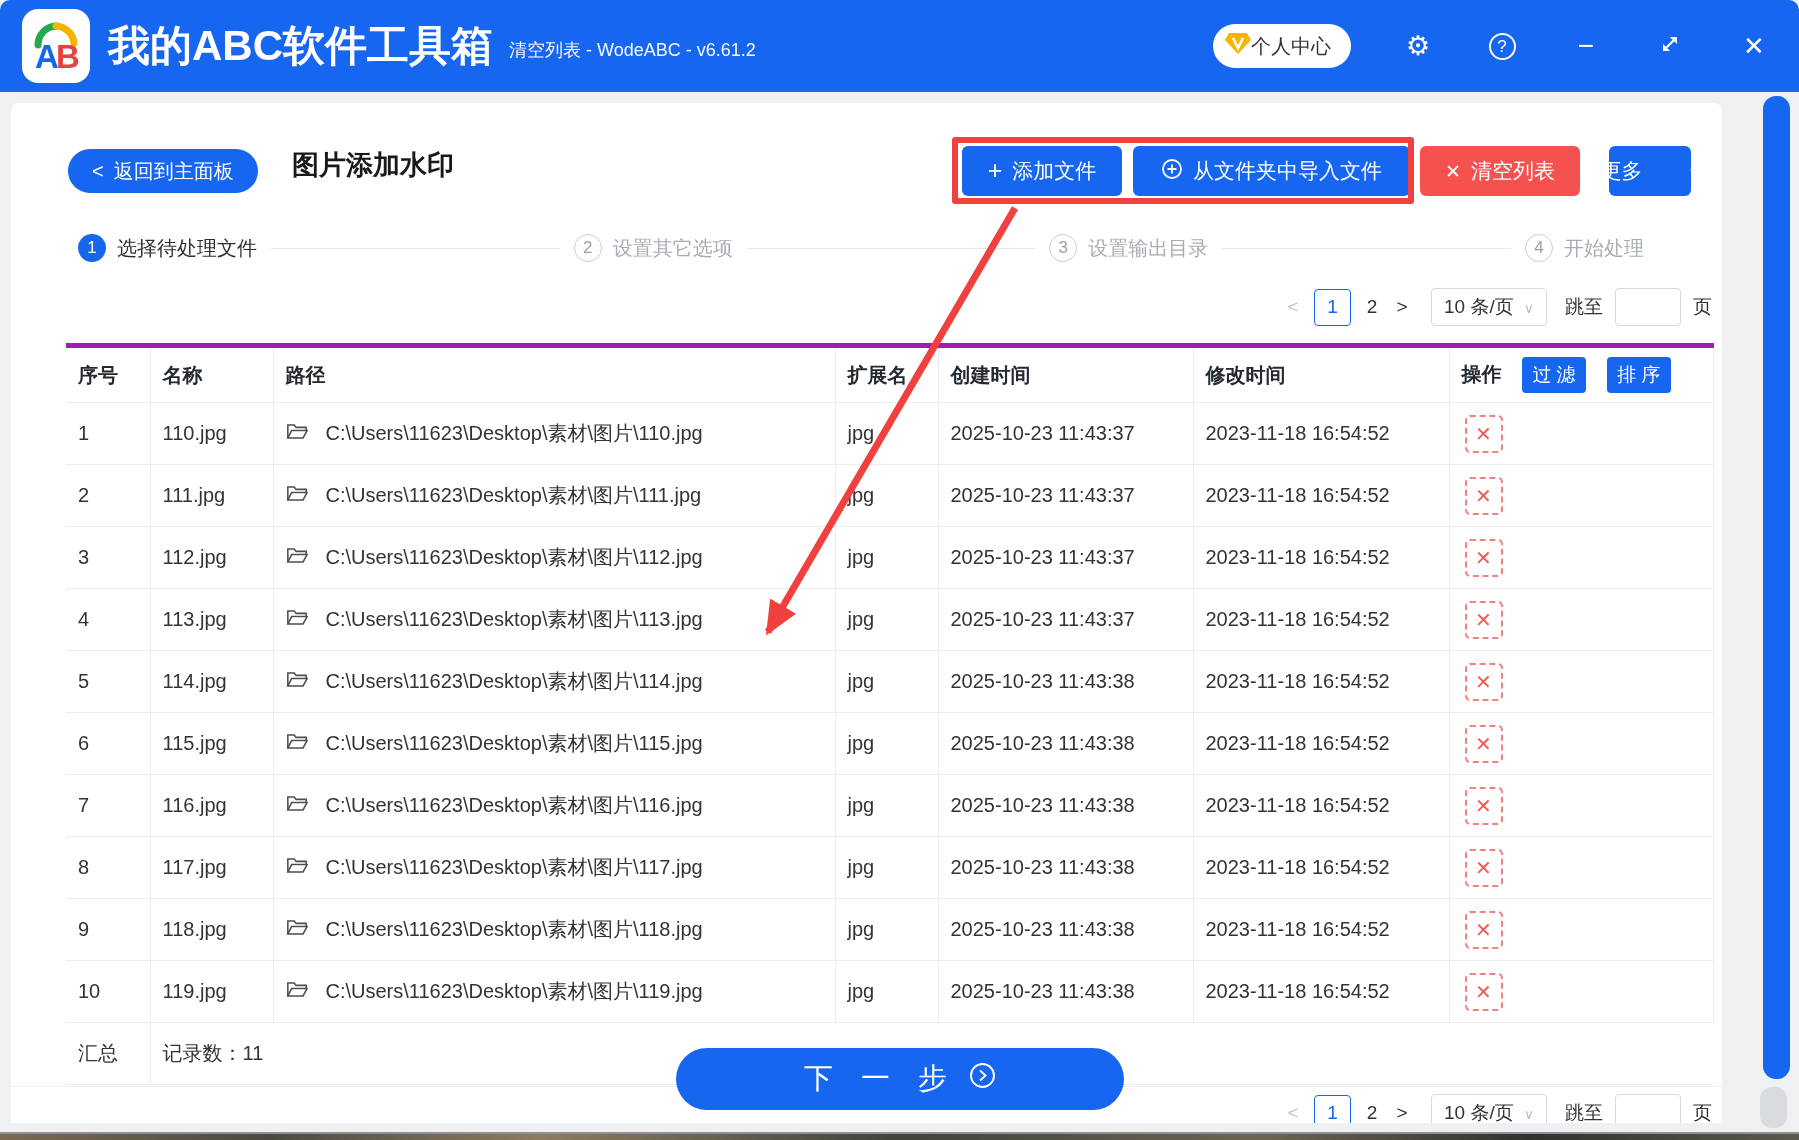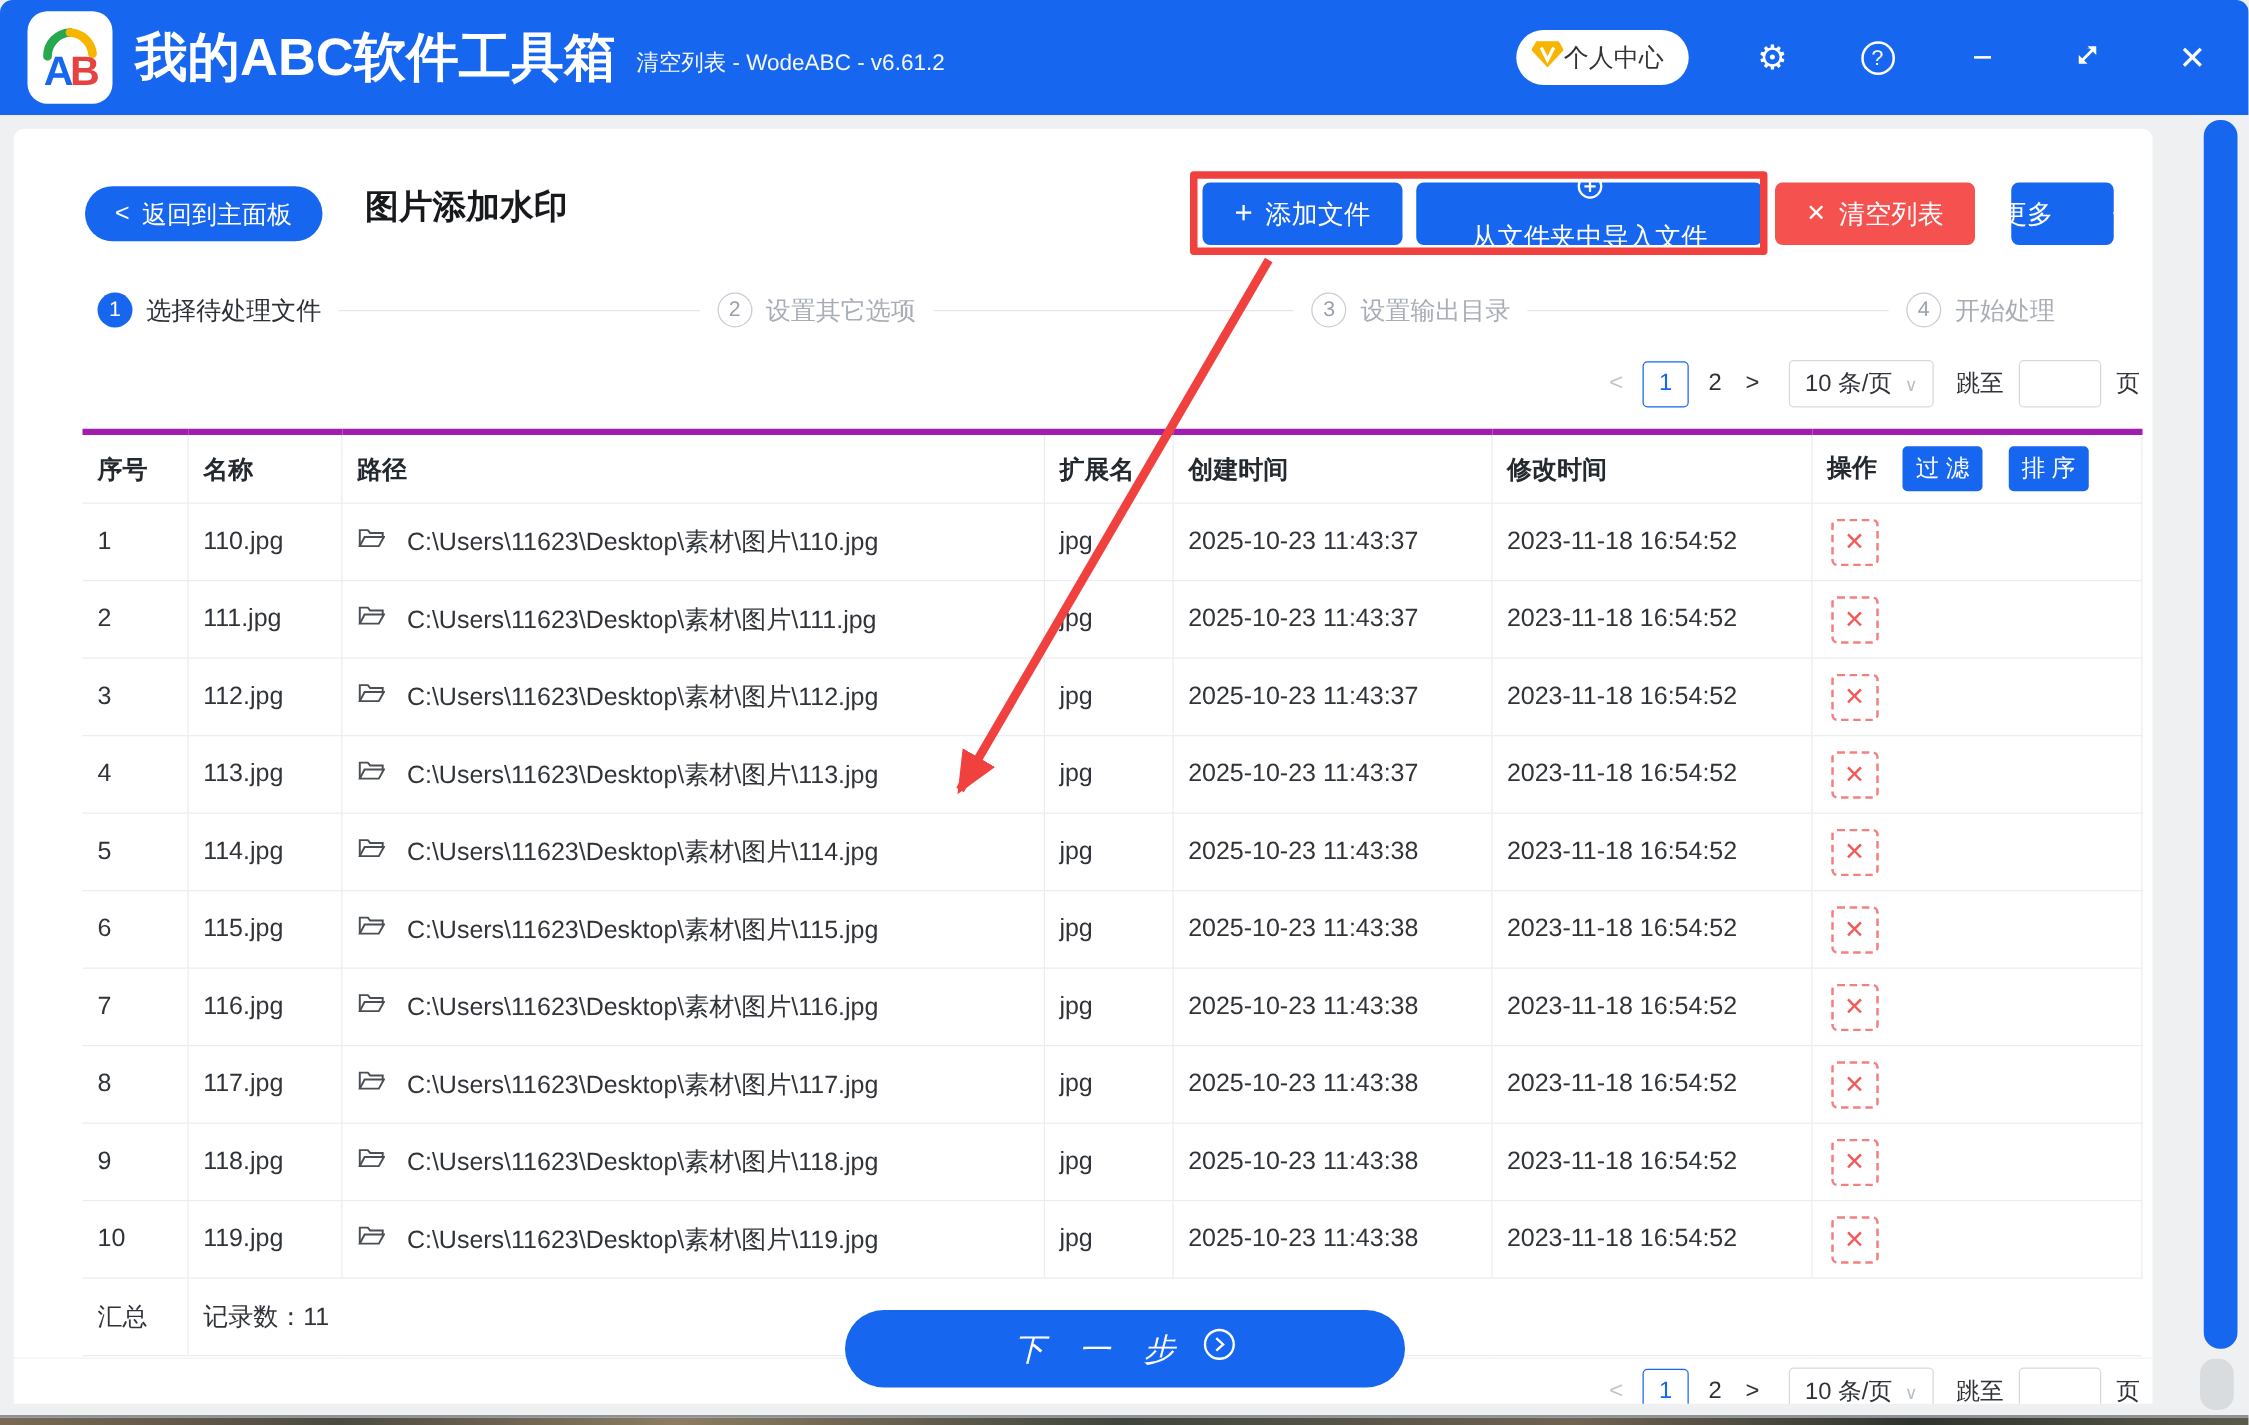--- a/index.html
+++ b/index.html
@@ -32,21 +32,21 @@
          cursor:pointer; font-family:inherit; white-space:nowrap; }
   .btn-blue { background:#1766f0; color:#fff; }
   .btn-red  { background:#f4514f; color:#fff; }
 
   .back-btn { position:absolute; left:57px; top:46px; height:44px; padding:0 24px; border-radius:22px;
               font-size:20px; }
   .back-btn .chev { font-size:20px; }
   .page-title { position:absolute; left:281px; top:44px; font-size:27px; font-weight:bold; color:#17191c; }
 
   .btn-add    { position:absolute; left:951px;  top:43px; width:160px; height:50px; border-radius:6px; font-size:21px; }
-  .btn-import { position:absolute; left:1122px; top:43px; width:277px; height:50px; border-radius:6px; font-size:21px;flex-direction:column; }
+  .btn-import { position:absolute; left:1122px; top:43px; width:277px; height:50px; border-radius:6px; font-size:21px; }
   .btn-clear  { position:absolute; left:1409px; top:43px; width:160px; height:50px; border-radius:6px; font-size:21px; }
   .btn-more   { position:absolute; left:1598px; top:43px; width:82px;  height:50px; border-radius:6px; font-size:21px;gap:46px; }
   .plus-glyph { font-size:25px; font-weight:normal; margin-top:-2px; }
   .x-glyph { font-size:19px; }
   .chev-down { font-size:15px; margin-top:3px; }
 
   
   .steps { position:absolute; left:67px; right:78px; top:131px; height:28px; display:flex; align-items:center; }
   .step { display:flex; align-items:center; gap:11px; flex:none; }
   .step-circle { width:28px; height:28px; border-radius:50%; font-size:17px; display:flex;
@@ -86,21 +86,21 @@
   .mini-btn { display:inline-flex; align-items:center; justify-content:center; background:#1766f0; color:#fff;
               border:none; border-radius:4px; width:64px; height:36px; font-size:19px; letter-spacing:5px;
               padding-left:5px; margin-left:15px; cursor:pointer; font-family:inherit; }
   .del-btn { width:38px; height:38px; border:2px dashed #f2807f; border-radius:5px; background:#fff;
              color:#f25a58; font-size:20px; line-height:34px; text-align:center; cursor:pointer; margin-left:3px; }
   .summary-label { font-size:20px; color:#303338; }
 
   
   .footer-line { position:absolute; left:0; right:0; top:983px; border-top:1px solid #f0f1f3; }
   .next-btn { position:absolute; left:665px; top:945px; width:448px; height:62px; border-radius:31px;
-              font-size:25px; letter-spacing:10px; z-index:5;font-style:italic; }
+              font-size:29px; letter-spacing:10px; z-index:5; }
 
   
   .hl-box { position:absolute; left:952px; top:137px; width:462px; height:67px; border:6px solid #f0413f;
             border-radius:3px; z-index:20; pointer-events:none; }
   .arrow-svg { position:absolute; left:0; top:0; z-index:19; pointer-events:none; }
 
   
   .sb-thumb { position:absolute; left:1763px; top:96px; width:27px; height:983px; border-radius:13px;
               background:#1766f0; cursor:pointer; }
   .sb-cap { position:absolute; left:1760px; top:1087px; width:27px; height:41px; border-radius:12px;

